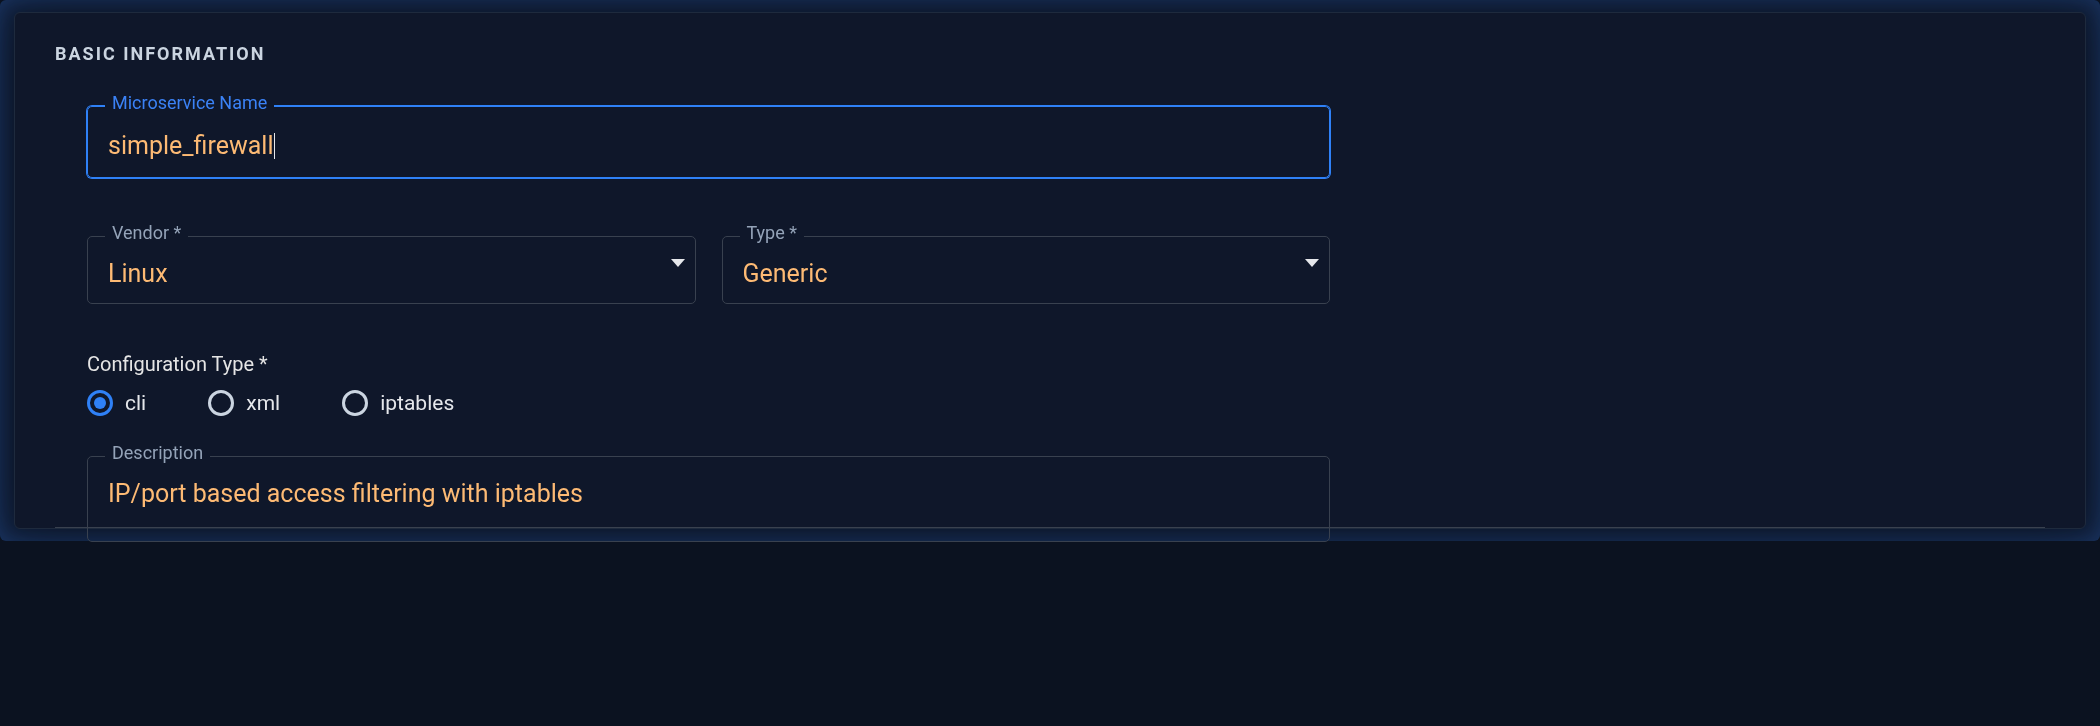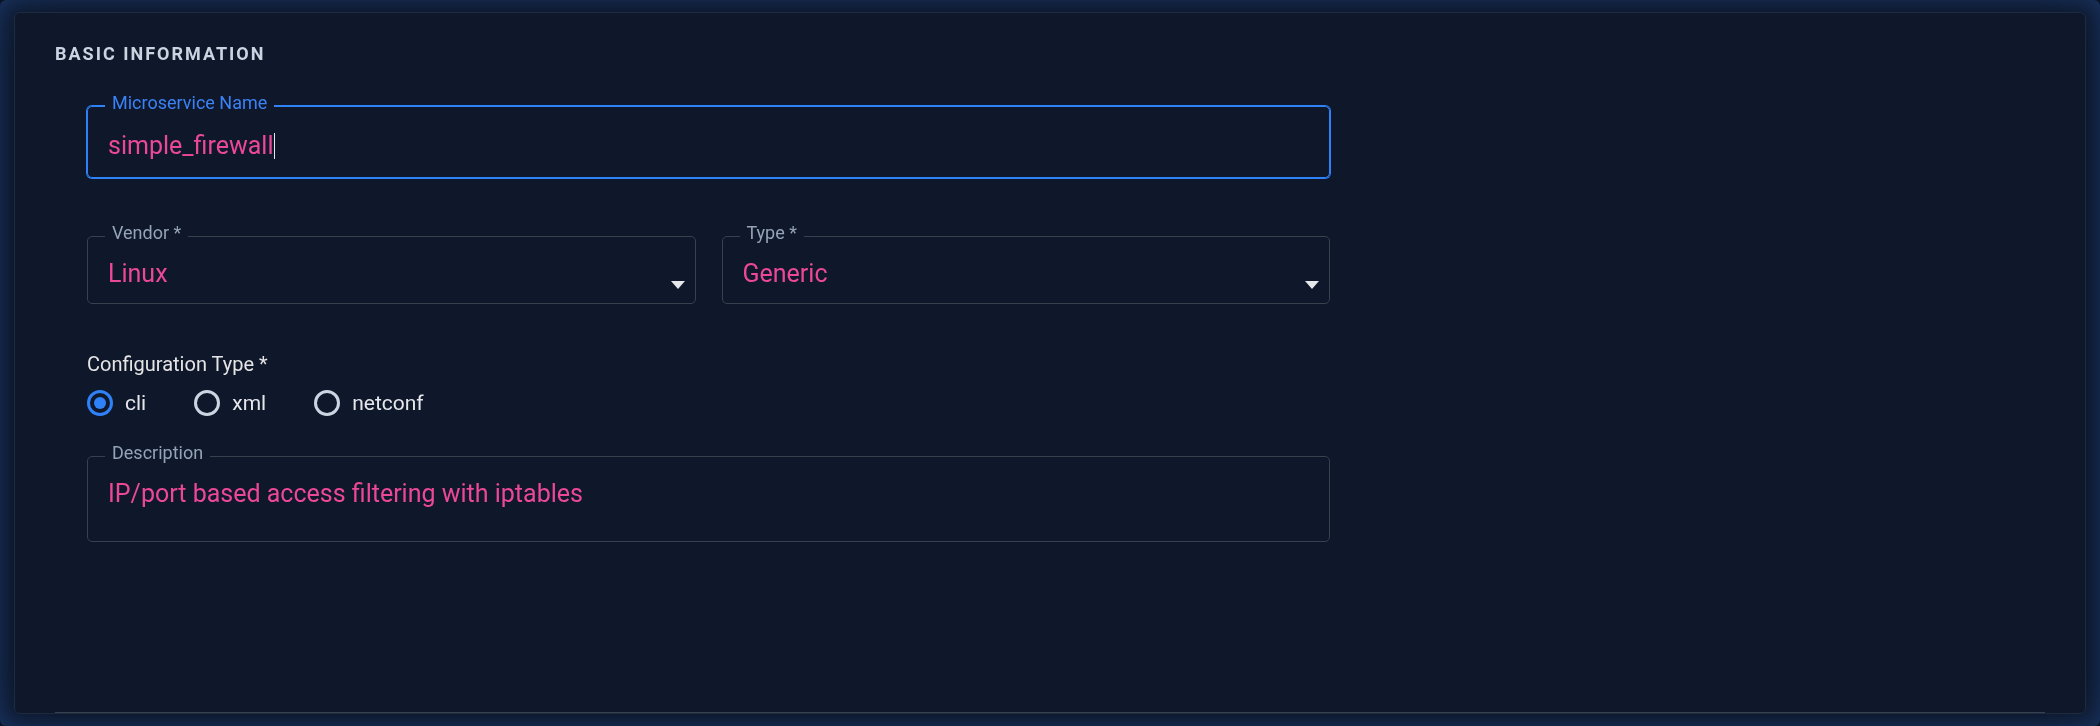--- a/index.html
+++ b/index.html
@@ -6,21 +6,21 @@
   html, body {
     width: 2100px;
     height: 726px;
     background: #0b1220;
     font-family: "Segoe UI", Roboto, Arial, sans-serif;
     color: #e5e7eb;
     overflow: hidden;
   }
   .outer {
     width: 2100px;
-    height: 726px;
+    height: 541px;
     background: #0b1220;
     padding: 12px 14px;
     position: relative;
   }
   .halo {
     position: absolute;
     inset: 0;
     pointer-events: none;
     box-shadow:
       inset 0 0 60px rgba(59,130,246,0.18),
@@ -72,49 +72,49 @@
   .field.focused .float-label { color: #3b82f6; }
   .caret {
     display: inline-block;
     width: 1px;
     height: 26px;
     background: #e5e7eb;
     vertical-align: middle;
     margin-left: 1px;
   }
   .value-text {
-    color: #ec4899;
+    color: #fdba74;
     font-size: 25px;
     line-height: 1.2;
   }
 
   .row-name { margin-bottom: 58px; }
   .row-vm { display: flex; gap: 26px; margin-bottom: 48px; }
   .row-vm .field { flex: 1; padding: 22px 10px 14px 20px; }
 
   .select-inner {
     display: flex;
-    align-items: flex-end;
+    align-items: flex-start;
     justify-content: space-between;
   }
   .caret-down {
     width: 0; height: 0;
     border-left: 7px solid transparent;
     border-right: 7px solid transparent;
     border-top: 8px solid #e5e7eb;
   }
 
   .group-label {
     font-size: 20px;
     color: #e5e5e5;
     margin-bottom: 14px;
   }
   .radio-row {
     display: flex;
-    gap: 48px;
+    gap: 62px;
     align-items: center;
     margin-bottom: 40px;
   }
   .radio-item {
     display: flex;
     align-items: center;
     gap: 12px;
     cursor: pointer;
   }
   .radio-outer {
@@ -190,21 +190,21 @@
             <span class="radio-inner"></span>
           </span>
           <span class="radio-text">cli</span>
         </div>
         <div class="radio-item">
           <span class="radio-outer"></span>
           <span class="radio-text">xml</span>
         </div>
         <div class="radio-item">
           <span class="radio-outer"></span>
-          <span class="radio-text">netconf</span>
+          <span class="radio-text">iptables</span>
         </div>
       </div>
 
       <div class="row-desc">
         <div class="field">
           <span class="float-label">Description</span>
           <span class="value-text">IP/port based access filtering with iptables</span>
         </div>
       </div>
 

